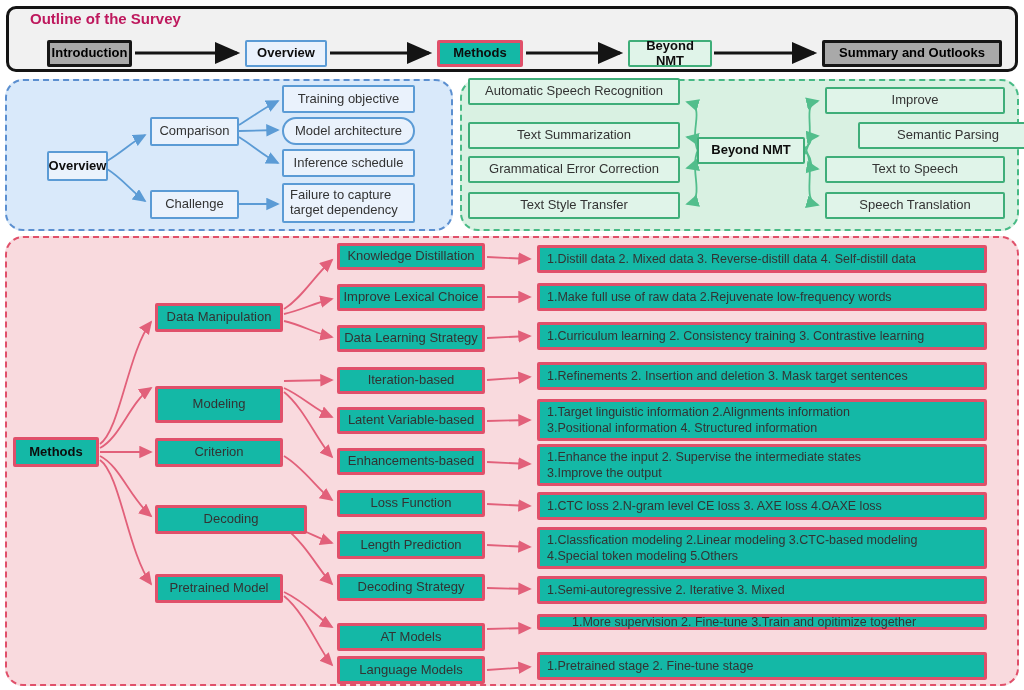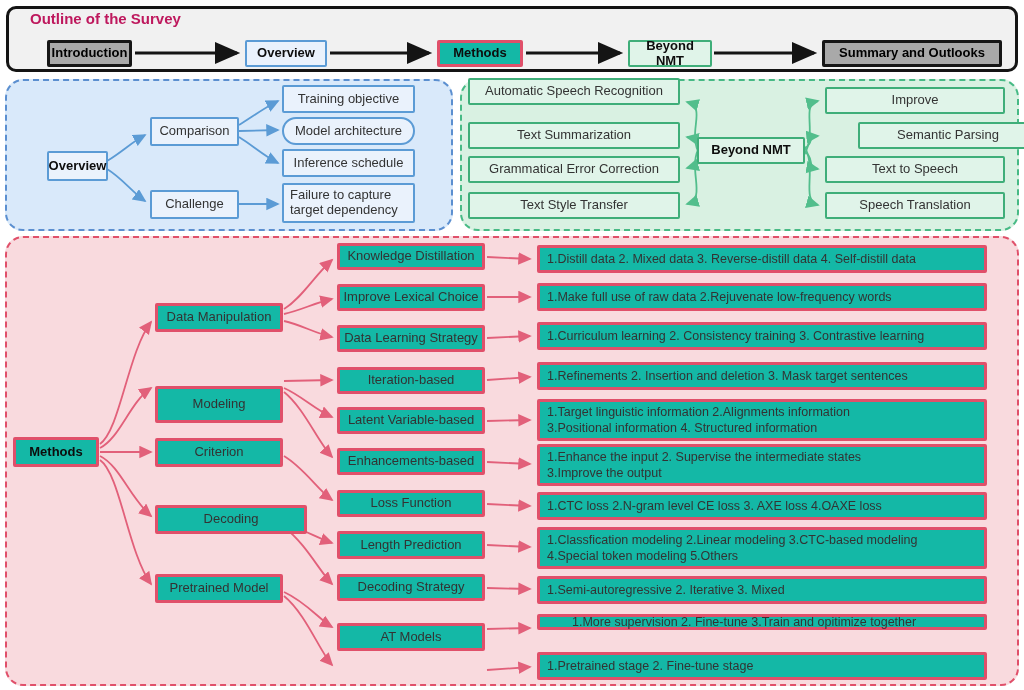--- a/index.html
+++ b/index.html
@@ -151,20 +151,21 @@
   <div class="box pink-box" style="left:337px;top:243px;width:148px;height:27px;">Knowledge Distillation</div>
   <div class="box pink-box" style="left:337px;top:284px;width:148px;height:27px;">Improve Lexical Choice</div>
   <div class="box pink-box" style="left:337px;top:325px;width:148px;height:27px;">Data Learning Strategy</div>
   <div class="box pink-box" style="left:337px;top:367px;width:148px;height:27px;">Iteration-based</div>
   <div class="box pink-box" style="left:337px;top:407px;width:148px;height:27px;">Latent Variable-based</div>
   <div class="box pink-box" style="left:337px;top:448px;width:148px;height:27px;">Enhancements-based</div>
   <div class="box pink-box" style="left:337px;top:490px;width:148px;height:27px;">Loss Function</div>
   <div class="box pink-box" style="left:337px;top:531px;width:148px;height:28px;">Length Prediction</div>
   <div class="box pink-box" style="left:337px;top:574px;width:148px;height:27px;">Decoding Strategy</div>
   <div class="box pink-box" style="left:337px;top:623px;width:148px;height:28px;">AT Models</div>
+  <div class="box pink-box" style="left:337px;top:656px;width:148px;height:28px;">Language Models</div>
 
   <div class="box pink-box leaf" style="left:537px;top:245px;width:450px;height:28px;">1.Distill data 2. Mixed data 3. Reverse-distill data 4. Self-distill data</div>
   <div class="box pink-box leaf" style="left:537px;top:283px;width:450px;height:28px;">1.Make full use of raw data 2.Rejuvenate low-frequency words</div>
   <div class="box pink-box leaf" style="left:537px;top:322px;width:450px;height:28px;">1.Curriculum learning 2. Consistency training 3. Contrastive learning</div>
   <div class="box pink-box leaf" style="left:537px;top:362px;width:450px;height:28px;">1.Refinements 2. Insertion and deletion 3. Mask target sentences</div>
   <div class="box pink-box leaf" style="left:537px;top:399px;width:450px;height:42px;">1.Target linguistic information 2.Alignments information
 3.Positional information 4. Structured information</div>
   <div class="box pink-box leaf" style="left:537px;top:444px;width:450px;height:42px;">1.Enhance the input 2. Supervise the intermediate states
 3.Improve the output</div>
   <div class="box pink-box leaf" style="left:537px;top:492px;width:450px;height:28px;">1.CTC loss 2.N-gram level CE loss 3. AXE loss 4.OAXE loss</div>

